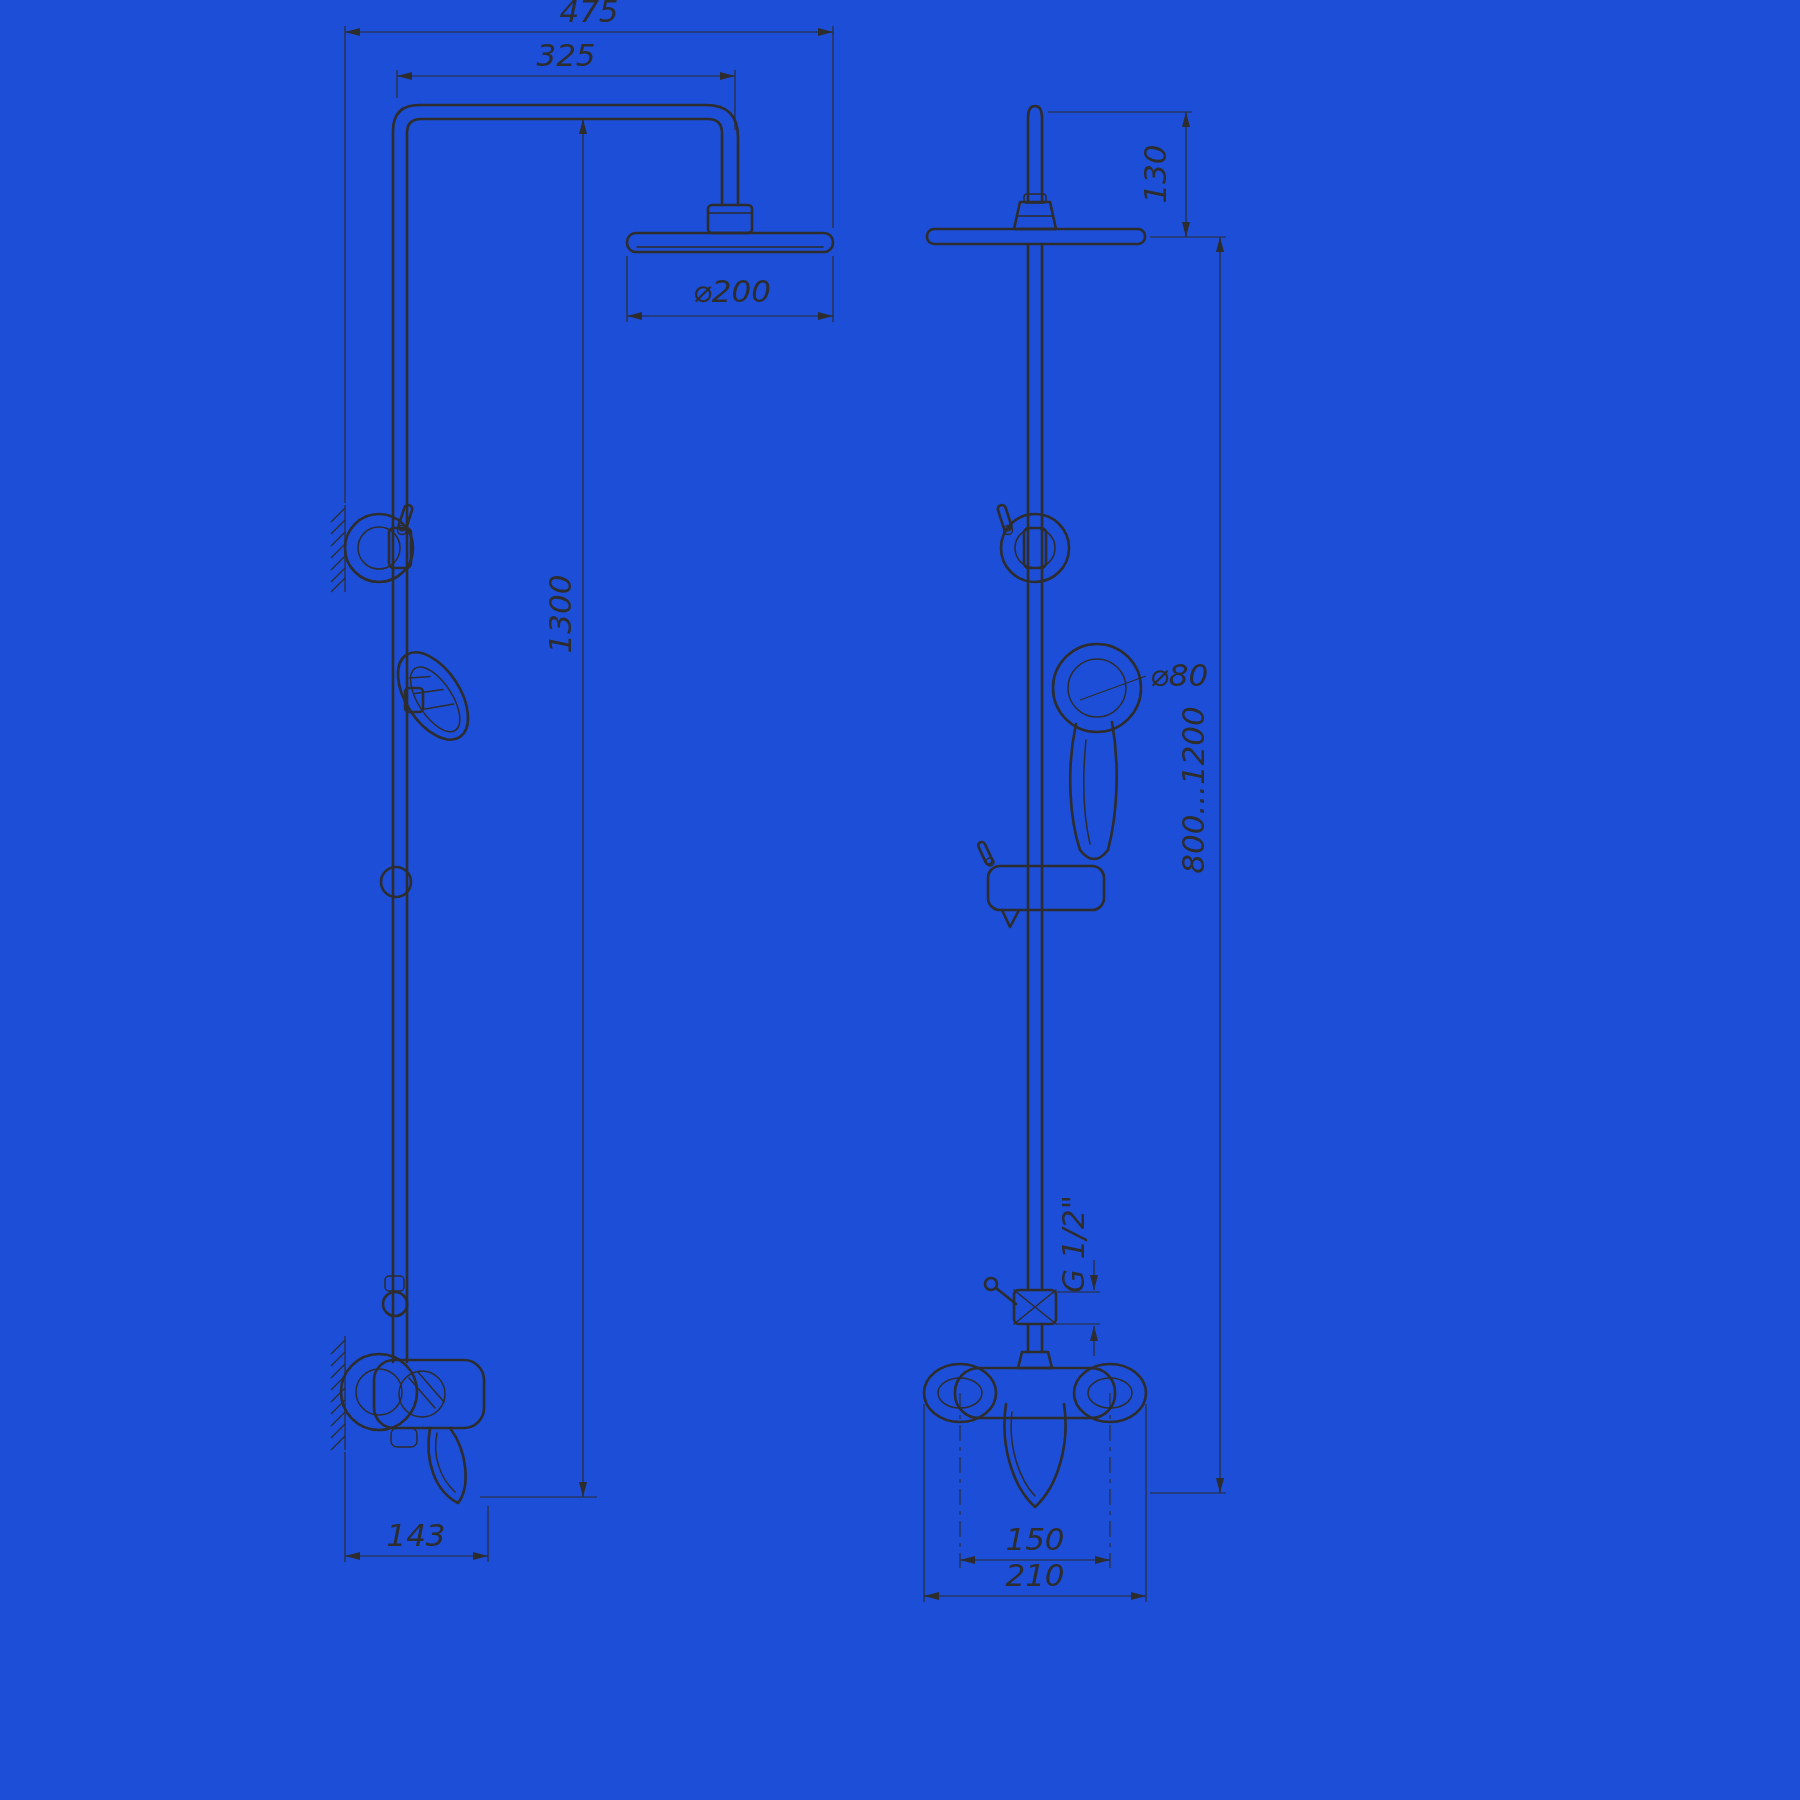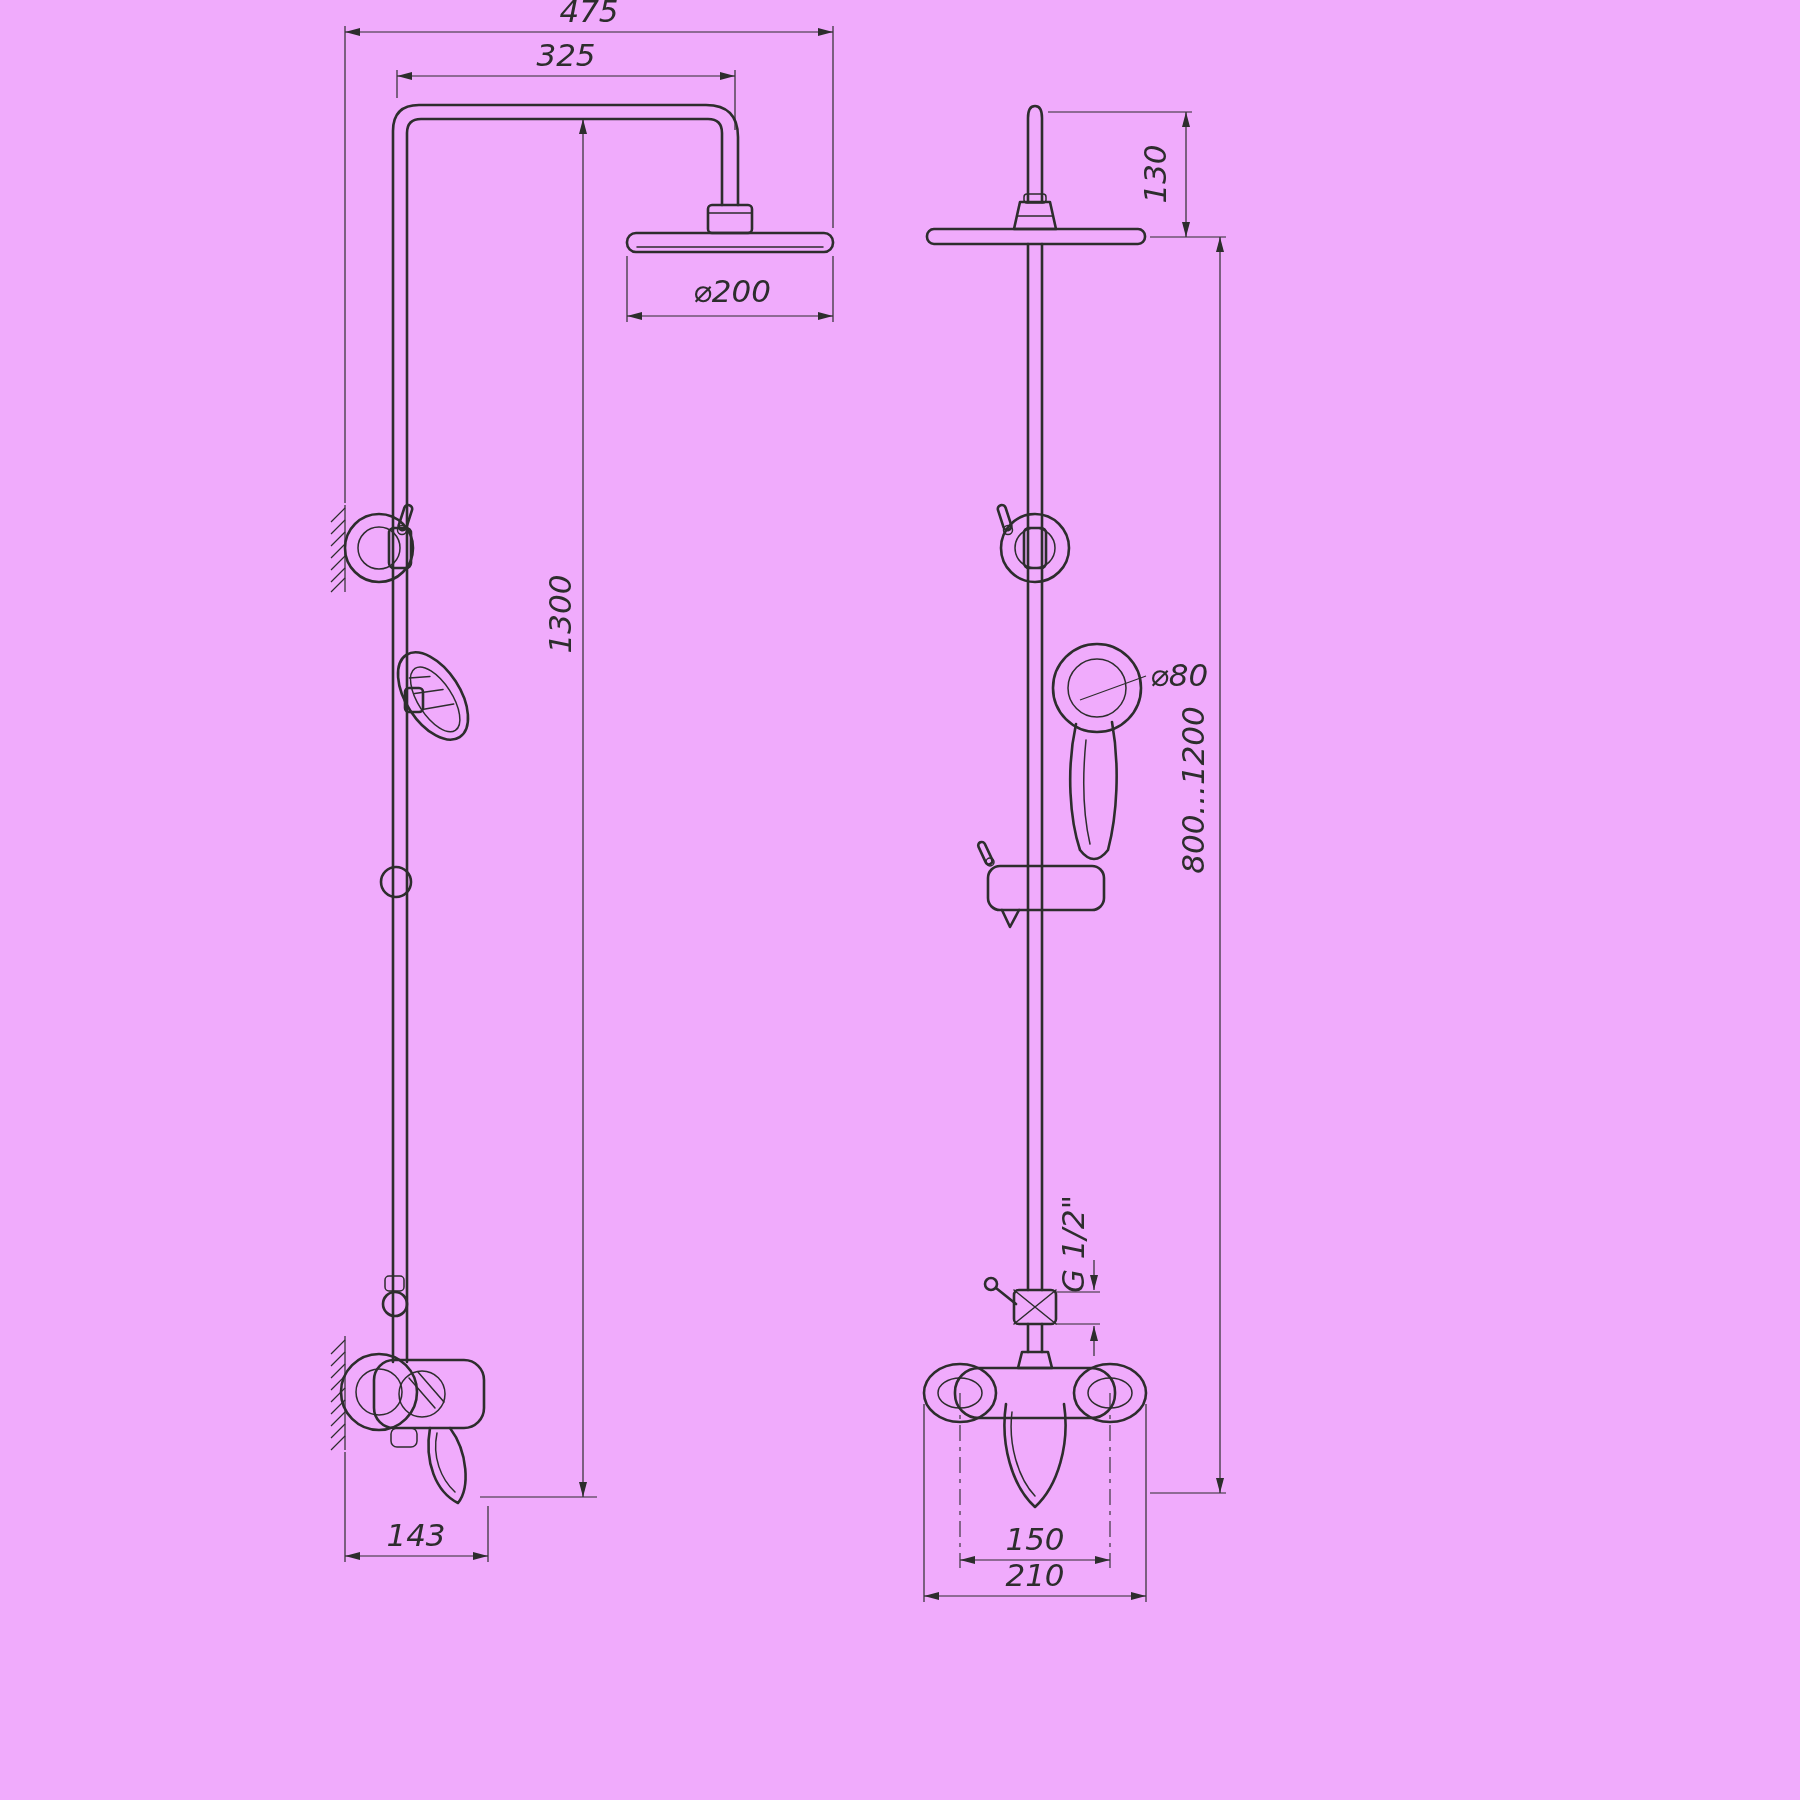--- a/index.html
+++ b/index.html
@@ -1,16 +1,16 @@
 <!DOCTYPE html>
 <html><head>
 <meta charset="utf-8">
 <style>
   html,body{margin:0;padding:0;background:#ffffff;}
-  .canvas{width:1800px;height:1800px;background:#f0abfc;position:relative;overflow:hidden;}
+  .canvas{width:1800px;height:1800px;background:#1d4ed8;position:relative;overflow:hidden;}
   svg{display:block;}
   .obj{fill:none;stroke:#2d2d2d;stroke-width:2.6;stroke-linecap:round;stroke-linejoin:round;}
   .det{fill:none;stroke:#2d2d2d;stroke-width:1.5;stroke-linecap:round;stroke-linejoin:round;}
   .dim{fill:none;stroke:#2d2d2d;stroke-width:1.2;stroke-linecap:butt;}
   .cl{fill:none;stroke:#2d2d2d;stroke-width:1.1;stroke-dasharray:16 6 4 6;}
   .hatch{fill:none;stroke:#2d2d2d;stroke-width:1.2;}
   text.dim-text{font-family:"DejaVu Sans",sans-serif;font-style:italic;font-size:31px;fill:#2d2d2d;}
 </style>
 </head>
 <body>

